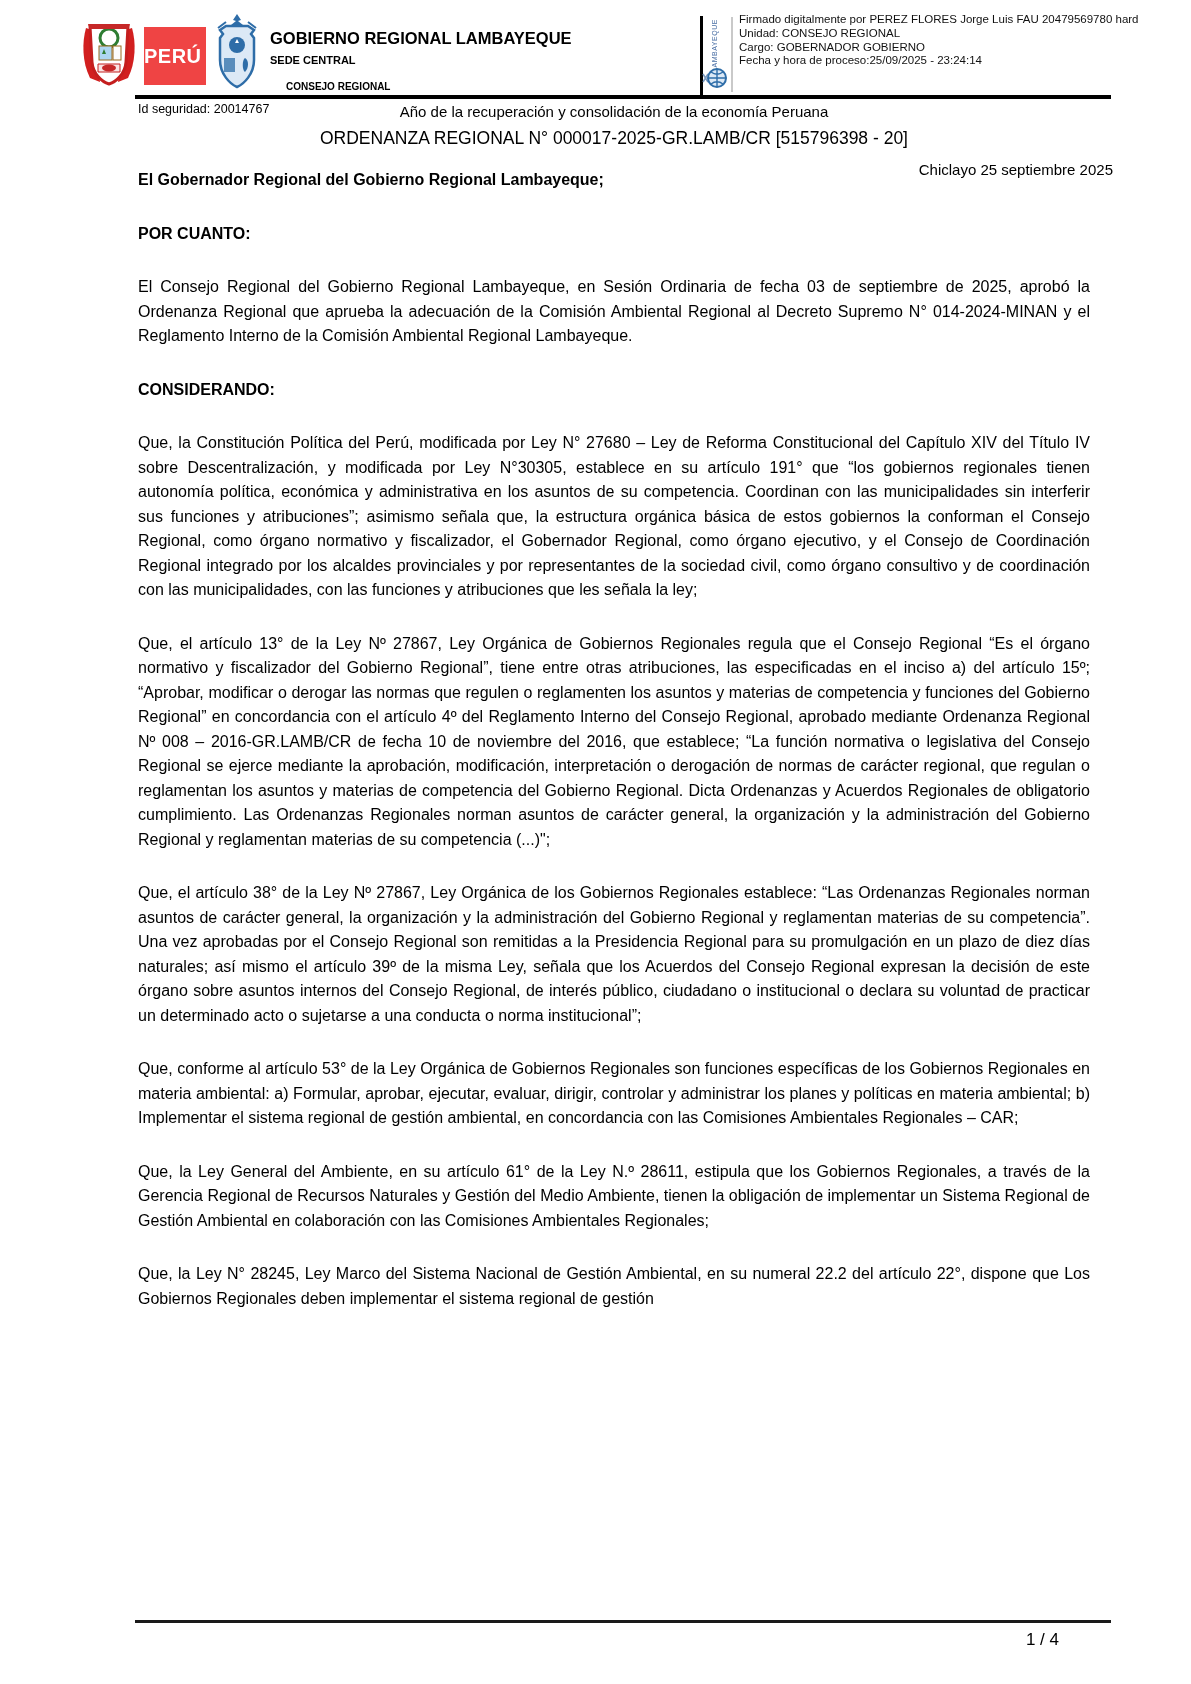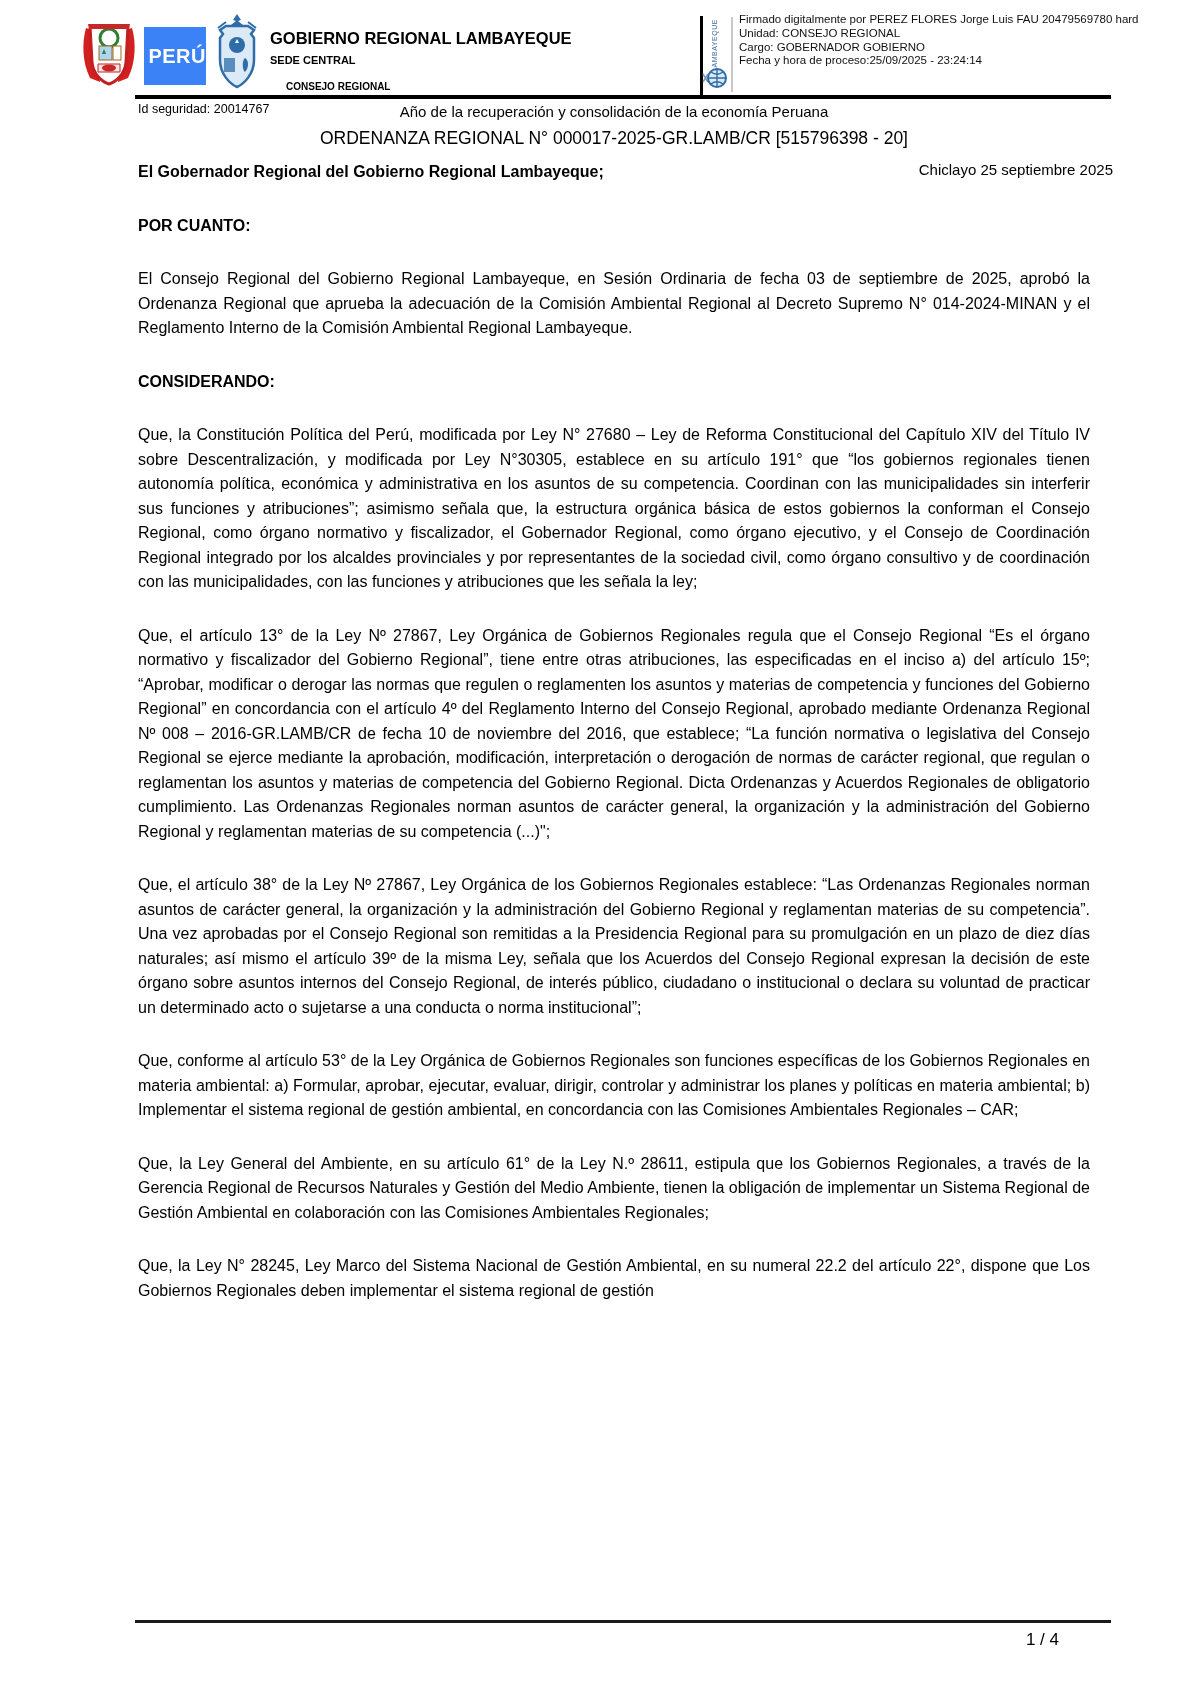--- a/index.html
+++ b/index.html
@@ -4,22 +4,22 @@
 <style>
   html,body{margin:0;padding:0;}
   body{
     width:1191px;height:1684px;position:relative;background:#ffffff;
     font-family:"Liberation Sans", sans-serif;color:#000;overflow:hidden;
   }
   
   .hdr{position:absolute;left:0;top:0;width:1191px;height:100px;}
   .coat{position:absolute;left:80px;top:22px;width:58px;height:66px;}
   .peru-box{
-    position:absolute;left:144px;top:27px;width:62px;height:58px;background:#3b82f6;
-    display:flex;align-items:center;justify-content:flex-end;
+    position:absolute;left:144px;top:27px;width:62px;height:58px;background:#ef4444;
+    display:flex;align-items:center;justify-content:flex-start;
   }
   .peru-box span{color:#fff;font-weight:bold;font-size:20px;letter-spacing:.5px;}
   .crest{position:absolute;left:212px;top:12px;width:50px;height:78px;}
   .orgblock{position:absolute;left:270px;top:28px;line-height:1;}
   .org1{font-weight:bold;font-size:16.5px;margin:2px 10px 8px 0;}
   .org2{font-weight:bold;font-size:11px;margin:0 0 9px 0;}
   .org3{font-weight:bold;font-size:10px;margin:16px;}
   .hdr-rule{position:absolute;left:135px;top:95px;width:976px;height:4px;background:#000;}
   .sec-id{position:absolute;left:138px;top:102px;font-size:12.5px;}
   
@@ -39,21 +39,21 @@
   }
   
   .motto{position:absolute;left:138px;top:103px;width:952px;text-align:center;font-size:15px;}
   .dateline{position:absolute;right:78px;top:117px;font-size:15px;margin-top:44px;}
   .doc-title{
     position:absolute;left:138px;top:128px;width:952px;text-align:center;
     font-weight:normal;font-size:17.5px;
   }
   
   .bodytext{
-    position:absolute;left:138px;top:160px;width:952px;
+    position:absolute;left:138px;top:168px;width:952px;
     font-size:16px;line-height:24.5px;
   }
   .bodytext p{margin:0 0 29px 0;text-align:justify;}
   .bodytext p.hd{font-weight:bold;text-align:left;}
   
   .ftr-rule{position:absolute;left:135px;top:1620px;width:976px;height:3px;background:#1a1a1a;}
   .page-num{position:absolute;left:135px;top:1630px;width:976px;text-align:right;
     padding-right:52px;box-sizing:border-box;font-size:17px;}
 </style>
 </head>

